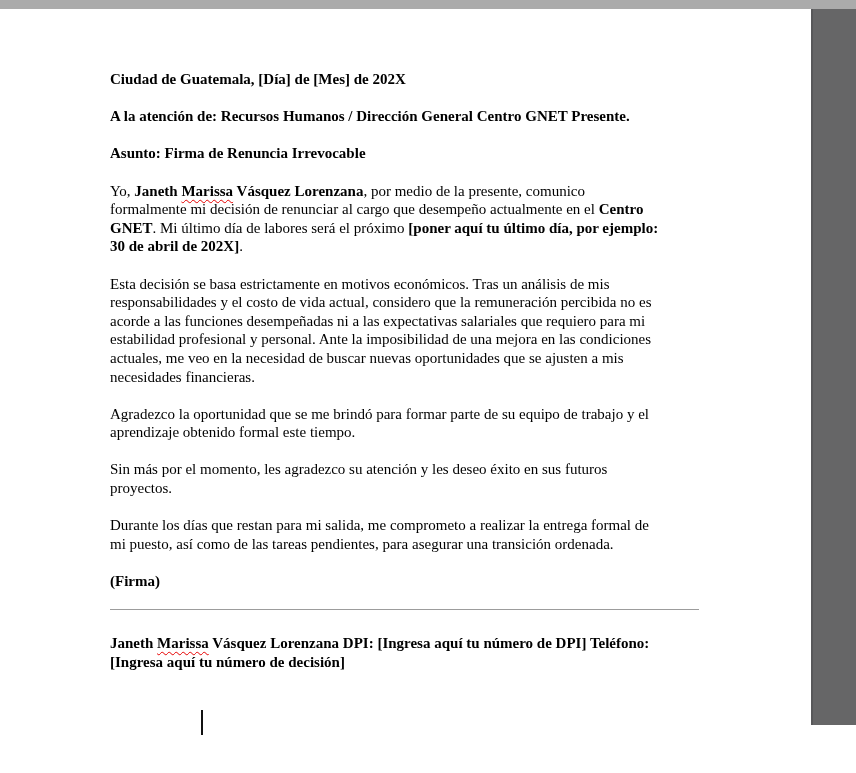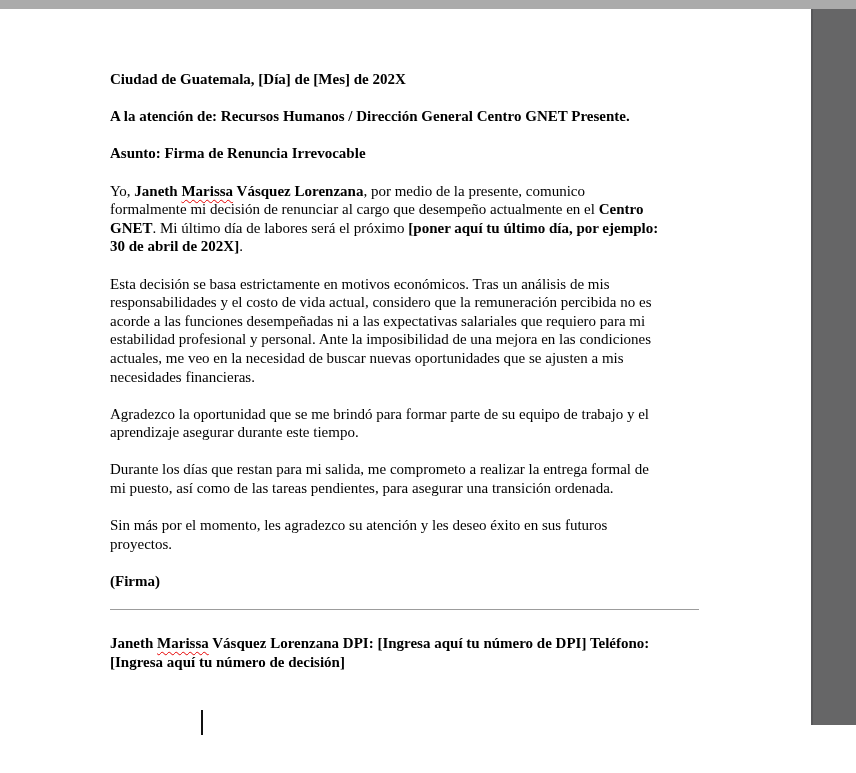--- a/index.html
+++ b/index.html
@@ -91,25 +91,25 @@
 
       <p class="b">A la atención de: Recursos Humanos / Dirección General Centro GNET Presente.</p>
 
       <p class="b">Asunto: Firma de Renuncia Irrevocable</p>
 
 
       <p><span>Yo, </span><span class="b">Janeth </span><span class="b sp">Marissa</span><span class="b"> Vásquez Lorenzana</span><span>, por medio de la presente, comunico</span><br><span>formalmente mi decisión de renunciar al cargo que desempeño actualmente en el </span><span class="b">Centro</span><br><span class="b">GNET</span><span>. Mi último día de labores será el próximo </span><span class="b">[poner aquí tu último día, por ejemplo:</span><br><span class="b">30 de abril de 202X]</span><span>.</span></p>
 
       <p><span>Esta decisión se basa estrictamente en motivos económicos. Tras un análisis de mis</span><br><span>responsabilidades y el costo de vida actual, considero que la remuneración percibida no es</span><br><span>acorde a las funciones desempeñadas ni a las expectativas salariales que requiero para mi</span><br><span>estabilidad profesional y personal. Ante la imposibilidad de una mejora en las condiciones</span><br><span>actuales, me veo en la necesidad de buscar nuevas oportunidades que se ajusten a mis</span><br><span>necesidades financieras.</span></p>
 
-      <p><span>Agradezco la oportunidad que se me brindó para formar parte de su equipo de trabajo y el</span><br><span>aprendizaje asegurar durante este tiempo.</span></p>
+      <p><span>Agradezco la oportunidad que se me brindó para formar parte de su equipo de trabajo y el</span><br><span>aprendizaje obtenido formal este tiempo.</span></p>
+
+      <p><span>Sin más por el momento, les agradezco su atención y les deseo éxito en sus futuros</span><br><span>proyectos.</span></p>
 
       <p><span>Durante los días que restan para mi salida, me comprometo a realizar la entrega formal de</span><br><span>mi puesto, así como de las tareas pendientes, para asegurar una transición ordenada.</span></p>
-
-      <p><span>Sin más por el momento, les agradezco su atención y les deseo éxito en sus futuros</span><br><span>proyectos.</span></p>
 
 
       <p class="b">(Firma)</p>
 
       <hr class="signature-divider">
 
       <p><span class="b">Janeth </span><span class="b sp">Marissa</span><span class="b"> Vásquez Lorenzana DPI: [Ingresa aquí tu número de DPI] Teléfono:</span><br><span class="b">[Ingresa aquí tu número de decisión]</span></p>
 
     </div>
 

